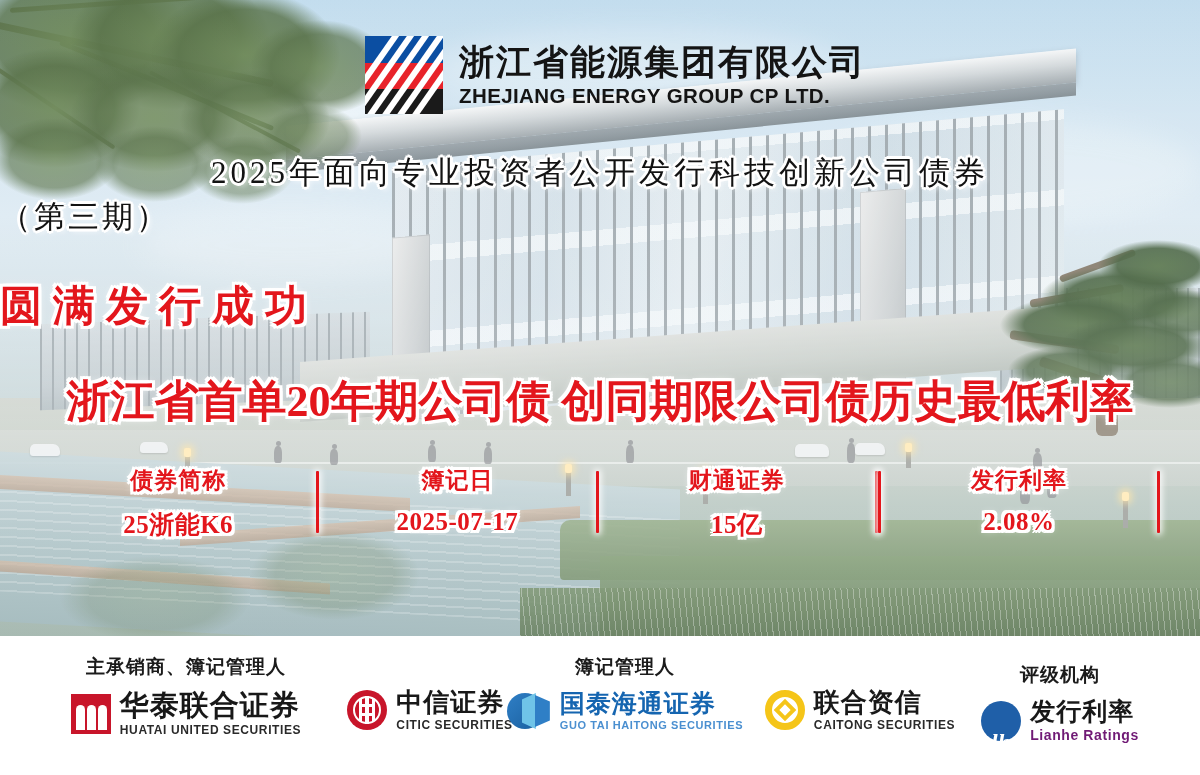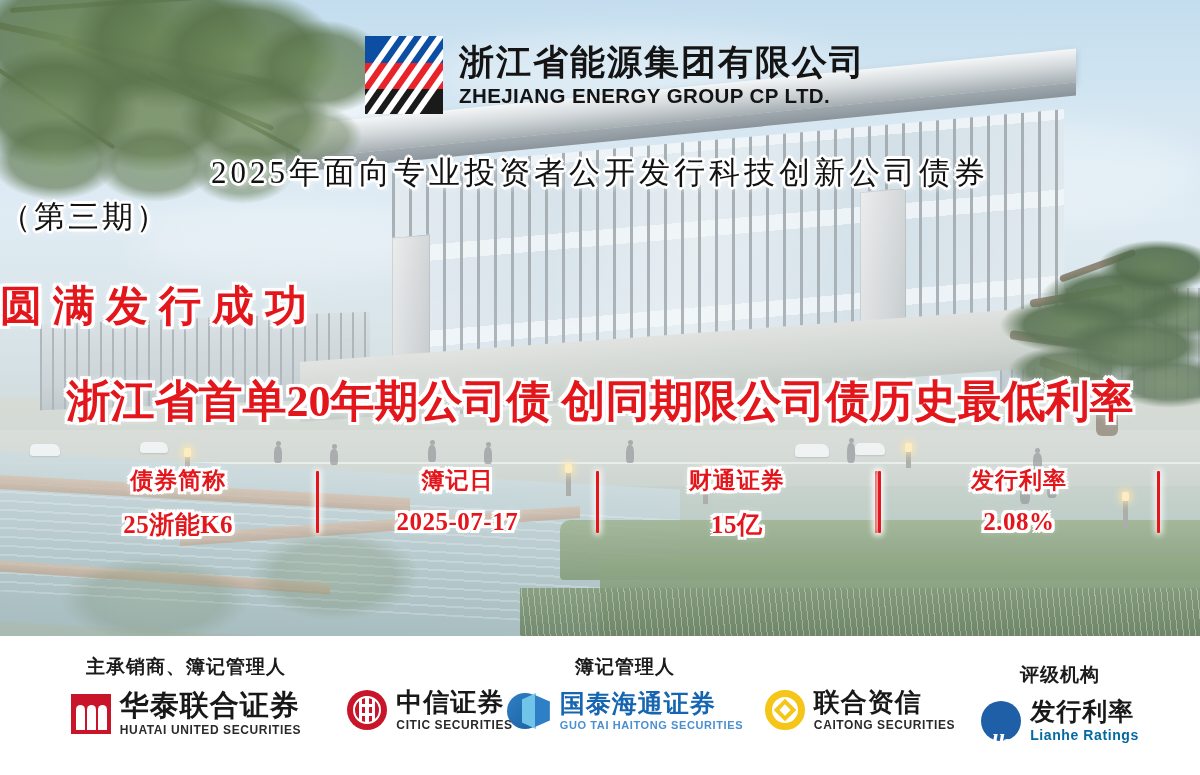--- a/index.html
+++ b/index.html
@@ -448,18 +448,18 @@
     </div>
 
     <div class="f-group" style="left:960px; top:26px; width:200px;">
       <div class="f-cap">评级机构</div>
       <div class="f-logo">
         <div class="mk-lh">
           <div class="g">lh</div>
         </div>
         <div class="f-txt">
           <div class="f-cn" style="font-size:25px; color:#181818;">发行利率</div>
-          <div class="f-en" style="font-size:14px; color:#0369a1;">Lianhe Ratings</div>
+          <div class="f-en" style="font-size:14px; color:#701a75;">Lianhe Ratings</div>
         </div>
       </div>
     </div>
   </div>
 </div>
 
 </body></html>

